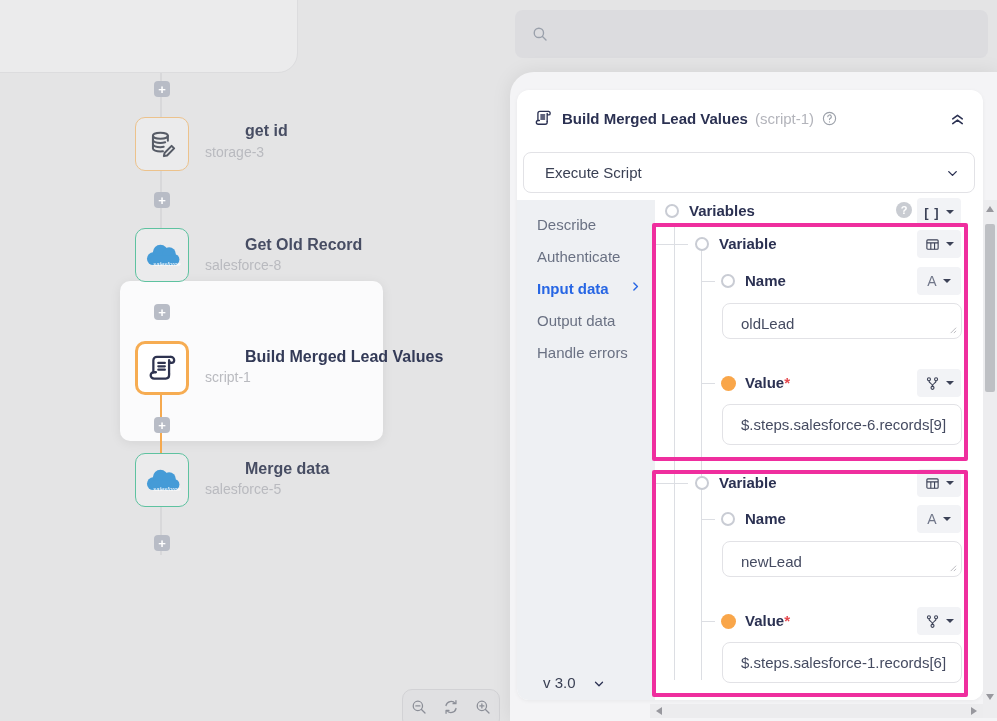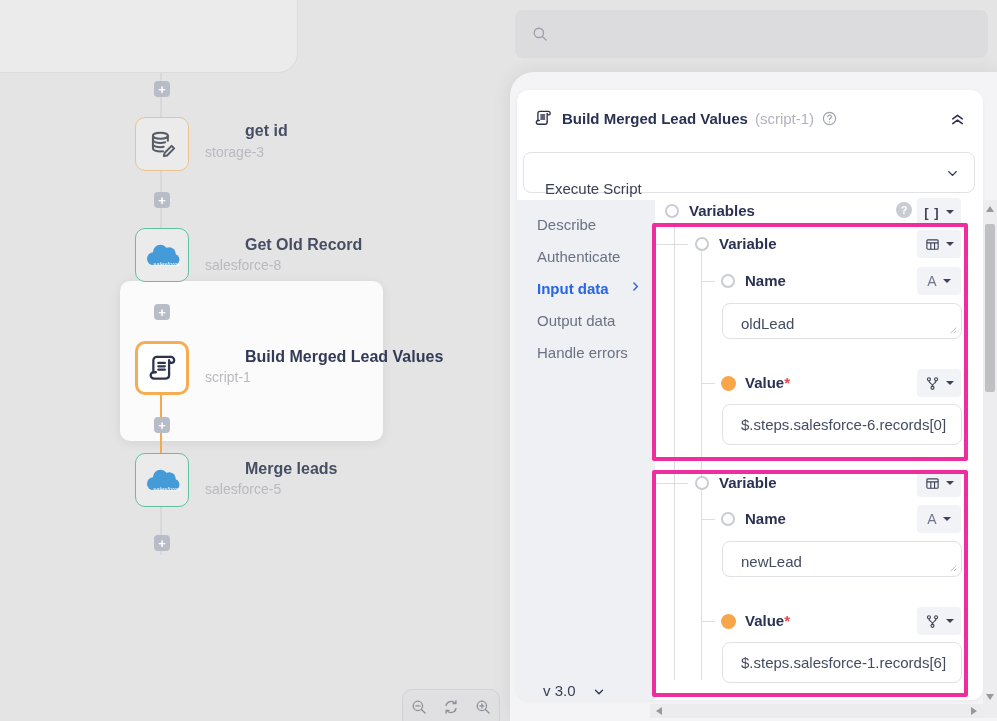--- a/index.html
+++ b/index.html
@@ -42,29 +42,29 @@
     box-shadow:0 1px 4px rgba(0,0,0,.05);}
   .card-header{position:absolute;left:0;top:0;width:466px;height:56px;display:flex;align-items:center;
     padding:0 16px;}
   .card-header .hdr-title{font-size:15px;font-weight:700;color:#2b3152;margin-left:9px;white-space:nowrap;}
   .card-header .hdr-id{font-size:15px;color:#b3b4bb;margin-left:7px;}
   .card-header .hdr-help{margin-left:7px;color:#9ba0a9;display:flex;}
   .card-header .spacer{flex:1;}
   .card-header .hdr-collapse{color:#2b3152;display:flex;cursor:pointer;}
   .op-select{position:absolute;left:6px;top:62px;width:452px;height:41px;border:1px solid #e2e2e6;
     border-radius:8px;background:#fff;}
-  .op-select .op-label{position:absolute;left:21px;top:16px;line-height:39px;font-size:15px;color:#3a4054;}
+  .op-select .op-label{position:absolute;left:21px;top:0;line-height:39px;font-size:15px;color:#3a4054;}
   .op-select svg{position:absolute;right:14px;top:13px;color:#2b3152;}
 
   .tabs-col{position:absolute;left:0;top:110px;width:138px;height:500px;background:#eef0f3;
     border-radius:0 0 0 12px;}
   .tab{position:absolute;left:20px;height:22px;font-size:15px;color:#6a7183;cursor:pointer;white-space:nowrap;}
   .tab.active{color:#2766e4;font-weight:600;}
   .tab .tab-arrow{position:absolute;left:92px;top:0;color:#2766e4;display:flex;}
-  .version{position:absolute;left:26px;top:474px;font-size:15px;color:#3a4054;display:flex;align-items:flex-end;gap:16px;margin-top:8px;}
+  .version{position:absolute;left:26px;top:474px;font-size:15px;color:#3a4054;display:flex;align-items:flex-end;gap:16px;}
   .version svg{color:#2b3152;}
 
   .content{position:absolute;left:138px;top:110px;width:328px;height:500px;background:#fff;border-radius:0 0 12px 0;}
 
   
   .vline{position:absolute;width:1px;background:#dcdee3;}
   .dash{position:absolute;height:1px;background:#dcdee3;}
   .circ{position:absolute;width:14px;height:14px;border:2px solid #c9ccd4;border-radius:50%;background:#fff;}
   .circ.orange{border:none;width:15px;height:15px;background:#f9a64a;}
   .row-label{position:absolute;font-size:15px;font-weight:600;color:#2b3152;white-space:nowrap;}
@@ -233,21 +233,21 @@
   </div>
   <div class="step-title bold" style="top:348px">Build Merged Lead Values</div>
   <div class="step-sub" style="top:369px">script-1</div>
 
   <div class="step-icon sf" style="top:453px">
     <svg width="38" height="27">
         <use href="#i-sf-cloud"></use>
       <text x="24" y="24" font-size="6" fill="#ffffff" font-style="italic" text-anchor="middle">salesforce</text>
       </svg>
   </div>
-  <div class="step-title" style="top:460px">Merge leads</div>
+  <div class="step-title" style="top:460px">Merge data</div>
   <div class="step-sub" style="top:481px">salesforce-5</div>
 
   <div class="zoom-ctrl">
     <svg width="18" height="18">
         <use href="#i-zoom-out"></use>
       </svg>
     <svg width="18" height="18">
         <use href="#i-refresh"></use>
       </svg>
     <svg width="18" height="18">
@@ -355,21 +355,21 @@
         <div class="row-label" style="left:90px;top:174px">
           <span>Value</span><span class="req">*</span>
         </div>
         <div class="type-btn" style="top:169px">
           <svg width="15" height="15">
               <use href="#i-branch"></use>
             </svg>
             <span class="caret"></span>
         </div>
         <div class="field inp" style="top:204px">
-          <span>$.steps.salesforce-6.records[0]</span>
+          <span>$.steps.salesforce-6.records[9]</span>
         </div>
 
         <div class="dash" style="left:1px;top:283px;width:32px"></div>
         <div class="circ" style="left:40px;top:276px"></div>
         <div class="row-label" style="left:64px;top:274px">Variable</div>
         <div class="type-btn" style="top:269px">
           <svg width="15" height="15">
               <use href="#i-table"></use>
             </svg>
             <span class="caret"></span>

